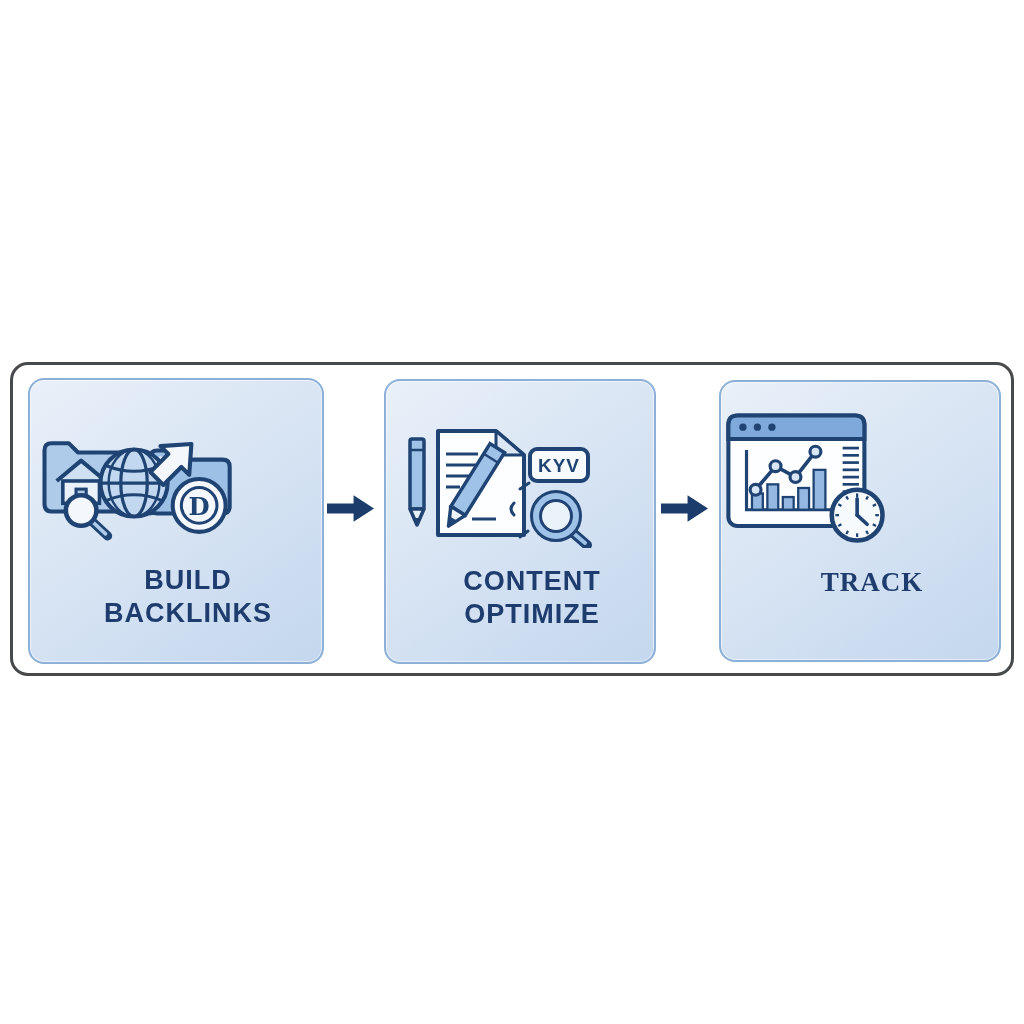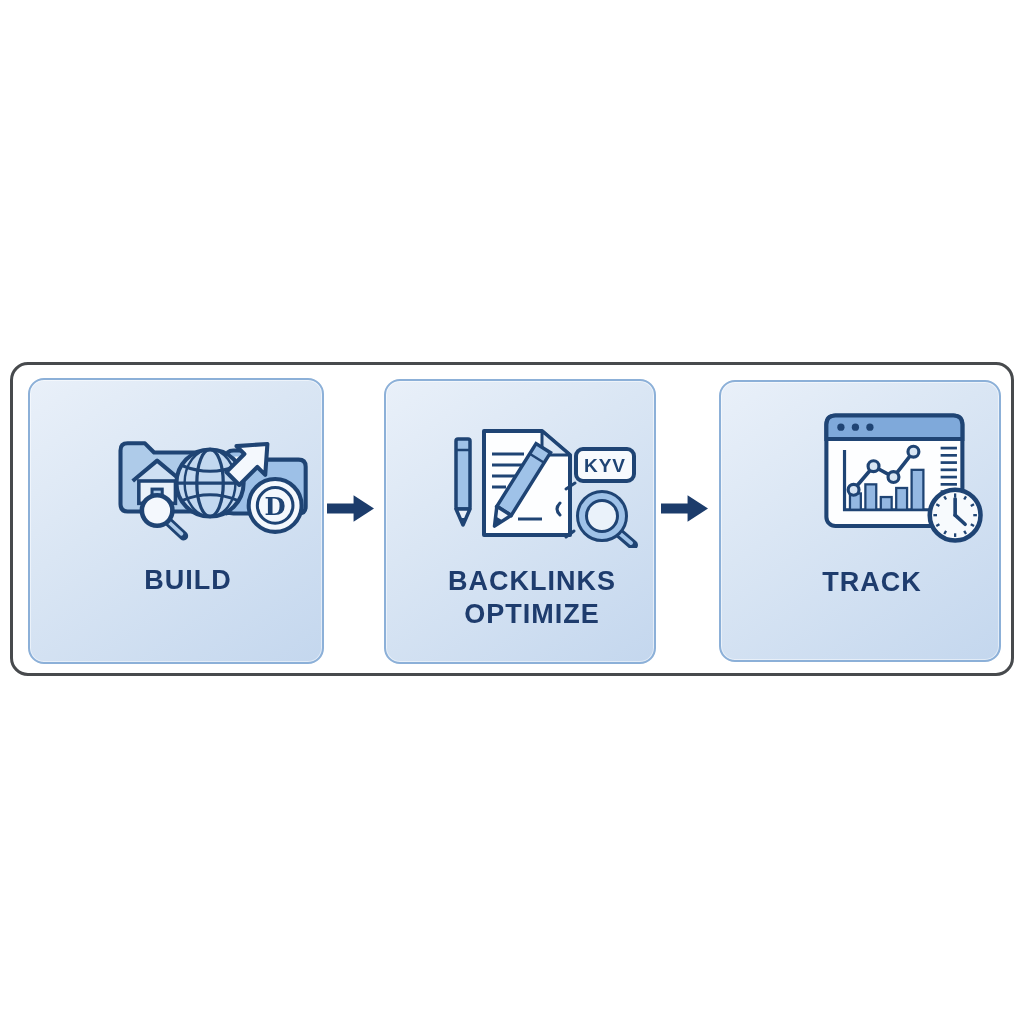--- a/index.html
+++ b/index.html
@@ -10,22 +10,22 @@
     background:#ffffff;border:3px solid #474a4d;border-radius:18px;
   }
   .step-box{
     position:absolute;
     border:2.5px solid #8cb0d8;border-radius:16px;
     background:linear-gradient(145deg,#e9f0f9 0%,#dae6f4 40%,#c4d7ee 100%);
     box-shadow:inset 0 0 0 1px rgba(255,255,255,0.5);
   }
   .box1{left:15px;top:13px;width:292px;height:282px;}
   .box2{left:371px;top:14px;width:268px;height:281px;}
-  .box3{left:706px;top:15px;width:278px;height:278px;}
-  .icon-wrap{position:absolute;left:0;right:12px;display:flex;justify-content:flex-end;}
+  .box3{left:706px;top:15px;width:278px;height:278px;font-family:Liberation Serif, serif;}
+  .icon-wrap{position:absolute;left:0;right:0;display:flex;justify-content:flex-start;}
   .iw1{top:44px;}
   .iw2{top:42px;}
   .iw3{top:28px;}
   .step-label{
     position:absolute;left:0;right:0;top:184px;
     text-align:center;font-weight:bold;font-size:27px;line-height:33px;
     letter-spacing:1px;color:#1e3c6d;margin-left:24px;
   }
   .step-label span{display:block;}
   .flow-arrow{position:absolute;top:130px;width:47px;height:27px;}
@@ -75,20 +75,21 @@
 
           <g>
             <circle cx="166" cy="80" r="26" fill="#f4f8fd" stroke="#1f4474" stroke-width="4"></circle>
             <circle cx="166" cy="80" r="17.5" fill="none" stroke="#1f4474" stroke-width="3"></circle>
             <text x="166" y="89" text-anchor="middle" font-family="DejaVu Serif, serif" font-weight="bold" font-size="24" fill="#1f4474">D</text>
           </g>
         </svg>
       </div>
       <div class="step-label">
         <span>BUILD</span>
+        <span>BACKLINKS</span>
       </div>
     </div>
 
     <svg class="flow-arrow arrow1" viewBox="0 0 46 26">
       <polygon points="0,8 26,8 26,0 46,13 26,26 26,18 0,18" fill="#1c3c6b"></polygon>
     </svg>
 
     <div class="step-box box2">
       <div class="icon-wrap iw2">
         <svg width="210" height="125" viewBox="0 0 210 125">
@@ -131,21 +132,21 @@
           <g>
             <line x1="186" y1="109" x2="201" y2="122" stroke="#1f4474" stroke-width="10" stroke-linecap="round"></line>
             <line x1="186" y1="109" x2="199" y2="120" stroke="#9fc2e8" stroke-width="4" stroke-linecap="round"></line>
             <circle cx="170" cy="93" r="20" fill="#eaf2fa" stroke="#9fc2e8" stroke-width="9"></circle>
             <circle cx="170" cy="93" r="24.5" fill="none" stroke="#1f4474" stroke-width="3"></circle>
             <circle cx="170" cy="93" r="15.5" fill="none" stroke="#1f4474" stroke-width="3"></circle>
           </g>
         </svg>
       </div>
       <div class="step-label">
-        <span>BACKLINKS</span>
+        <span>CONTENT</span>
         <span>OPTIMIZE</span>
       </div>
     </div>
 
     <svg class="flow-arrow arrow2" viewBox="0 0 46 26">
       <polygon points="0,8 26,8 26,0 46,13 26,26 26,18 0,18" fill="#1c3c6b"></polygon>
     </svg>
 
     <div class="step-box box3">
       <div class="icon-wrap iw3">

